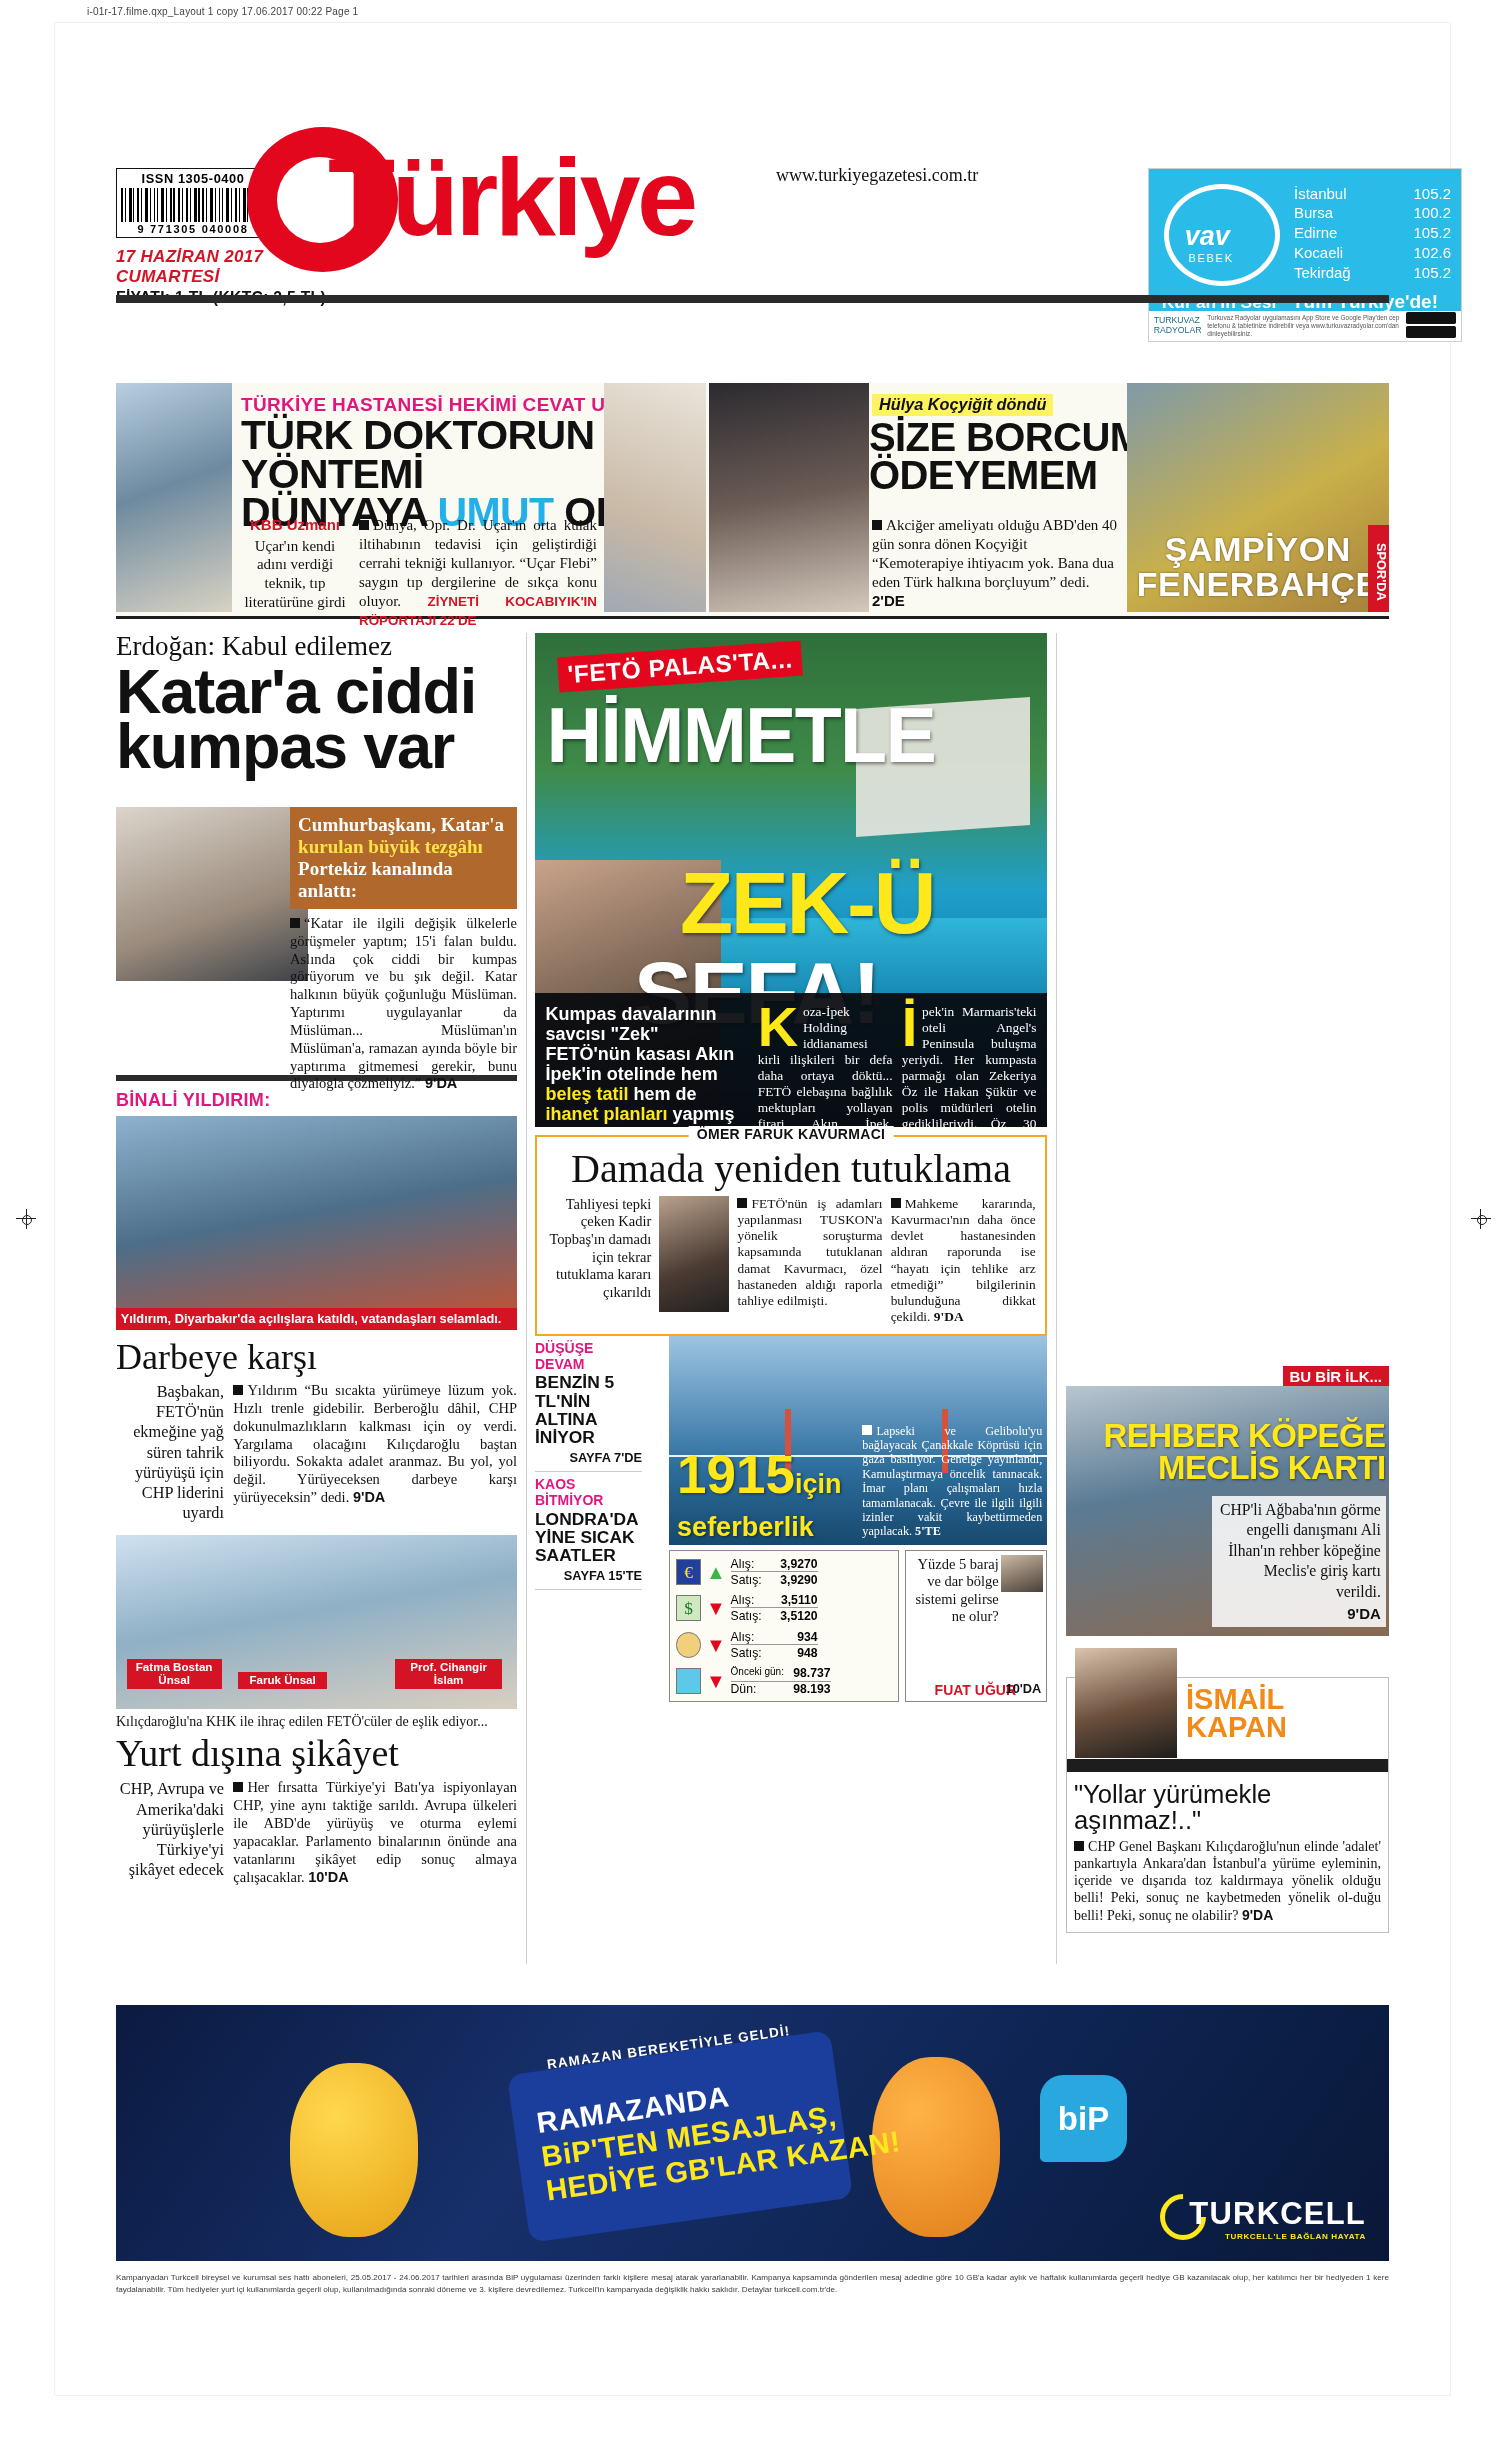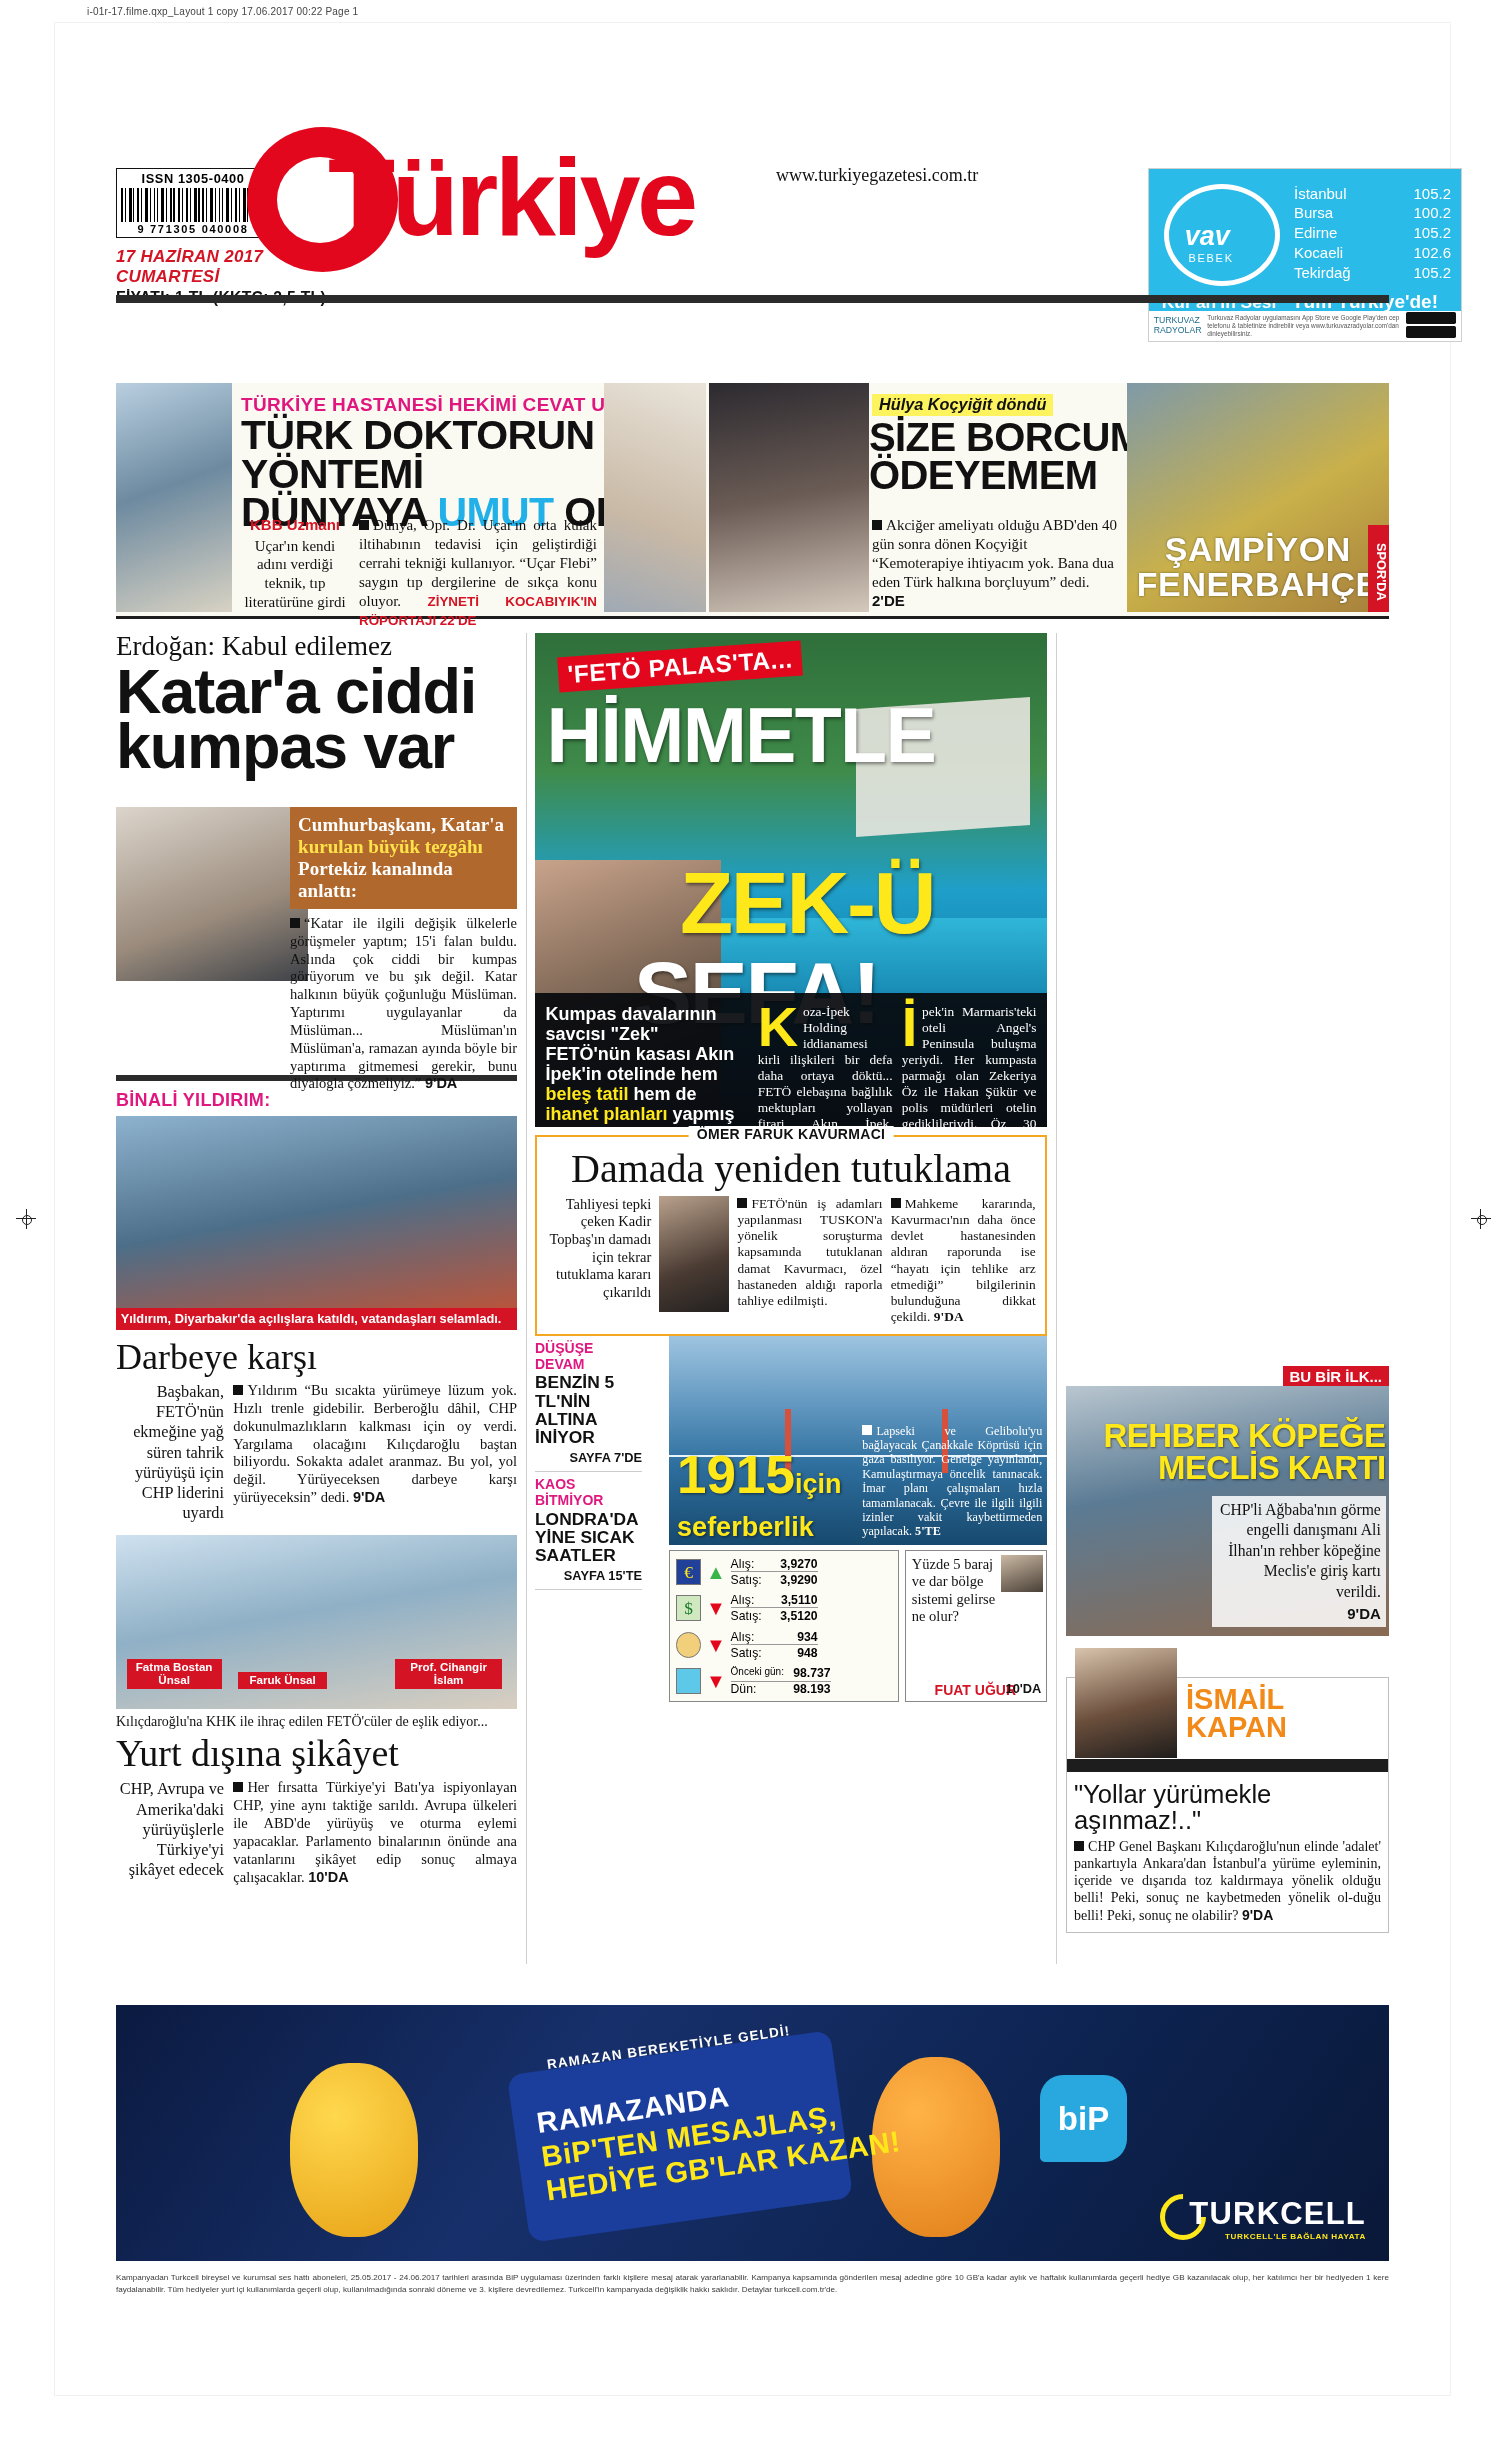--- a/index.html
+++ b/index.html
@@ -584,21 +584,21 @@
                     <div>
                         <span>Dün:</span>
                         <b>98.193</b>
                       </div>
                   </div>
                 </div>
               </div>
             </div>
 
             <div class="teaser" style="width:142px;">
-              <div style="width:87px;">Yüzde 5 baraj ve dar bölge sistemi gelirse ne olur?</div>
+              <div style="width:87px;text-align:right;">Yüzde 5 baraj ve dar bölge sistemi gelirse ne olur?</div>
               <div class="ph"></div>
               <div class="nm">FUAT UĞUR</div>
               <div class="pg">10'DA</div>
             </div>
           </div>
         </div>
       </div>
     </div>
 
     <div class="colR" style="top:1343px;">

